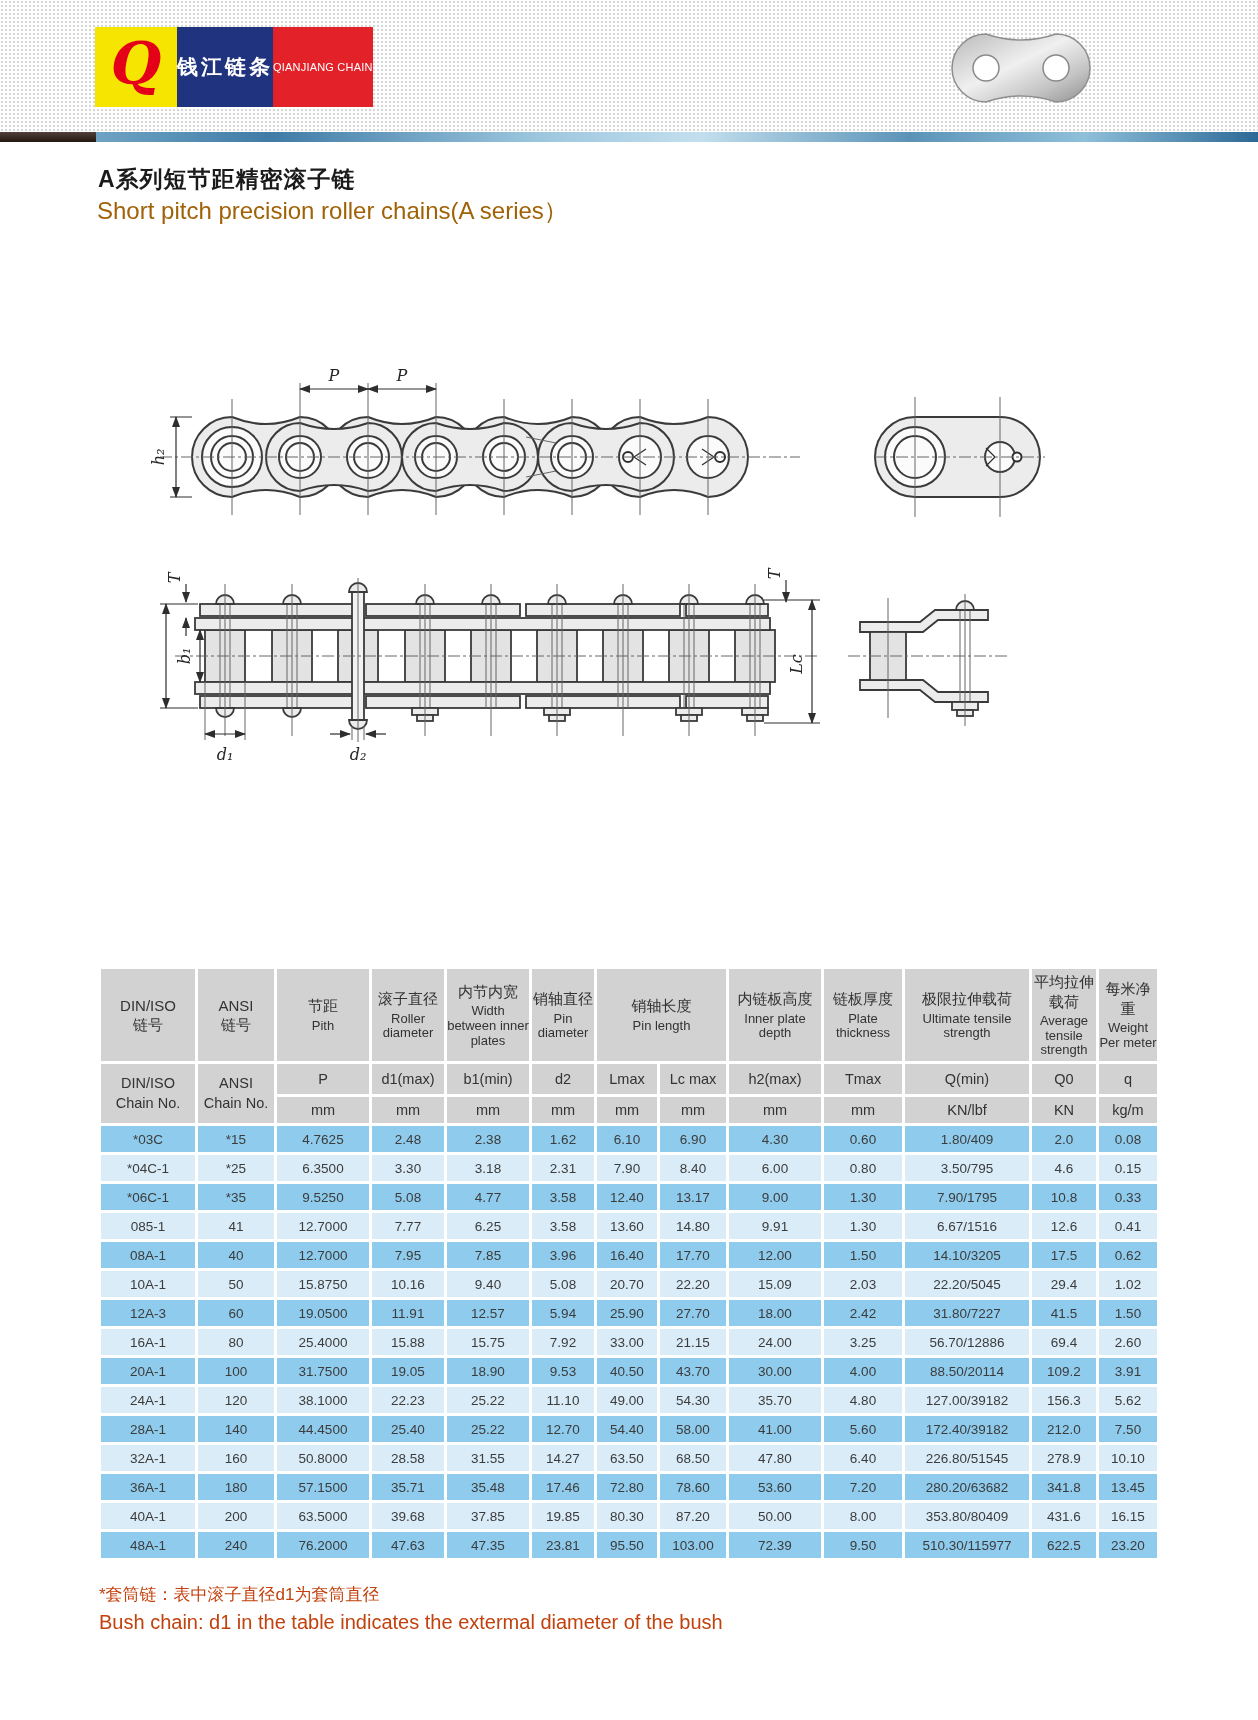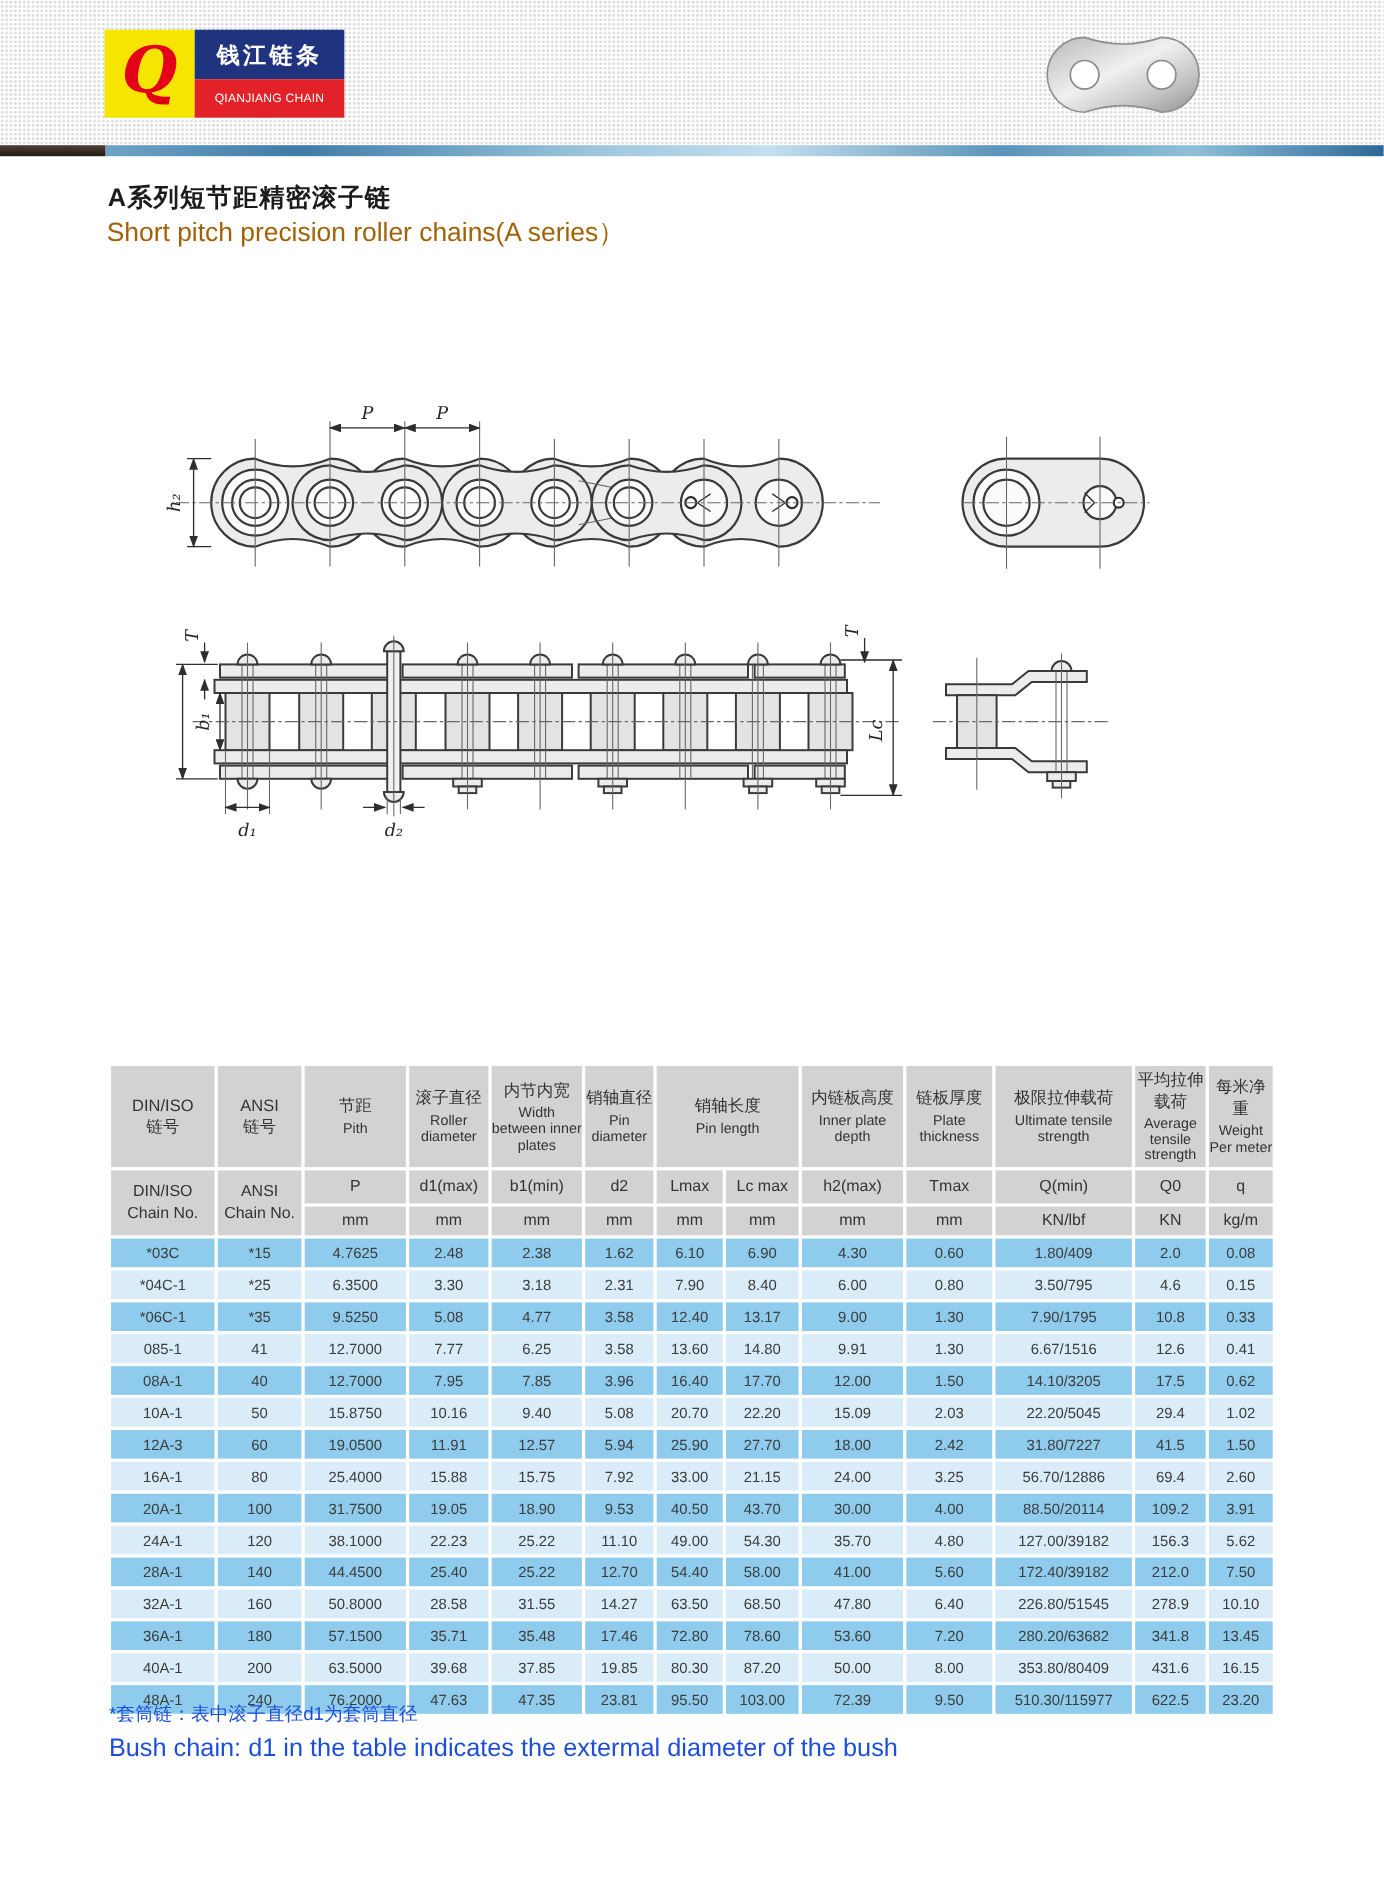--- a/index.html
+++ b/index.html
@@ -8,21 +8,21 @@
   .page{position:absolute;inset:0}
 
   
   .halftone{position:absolute;left:0;top:0;width:1258px;height:132px;
     background-color:#fdfdfd;
     background-image:radial-gradient(#d6d6d6 1px,transparent 1.2px);
     background-size:4px 4px}
   .logo{position:absolute;left:95px;top:27px;display:flex;height:80px}
   .logo-q{width:82px;background:#f6e500;display:flex;align-items:center;justify-content:center}
   .logo-q span{font-family:"DejaVu Serif",serif;font-style:italic;font-weight:bold;font-size:58px;color:#e50019;transform:translateY(-3px)}
-  .logo-right{width:136px;display:flex;flex-direction:column}
+  .logo-right{width:136px;display:flex;}
   .logo-cn{flex:1.3;background:#20337e;color:#fff;font-size:21px;font-weight:bold;letter-spacing:3px;display:flex;align-items:center;justify-content:center;white-space:nowrap}
   .logo-en{flex:1;background:#e32129;color:#fff;font-size:11px;display:flex;align-items:center;justify-content:center;letter-spacing:.2px;white-space:nowrap}
   .plate-art{position:absolute;left:933px;top:28px}
 
   .decor-bar{position:absolute;left:0;top:132px;width:1258px;height:10px;display:flex}
   .decor-left{width:96px;background:linear-gradient(#50413a,#22180f)}
   .decor-right{flex:1;background:linear-gradient(90deg,#6fa3c4,#3f7ba6 15%,#9cc6de 38%,#c3dfee 52%,#5b93b8 70%,#8fc0da 85%,#2c6896 100%)}
 
   .title-cn{position:absolute;left:98px;top:164px;font-size:23px;font-weight:600;color:#1b1b1b;letter-spacing:1px}
   .title-en{position:absolute;left:97px;top:195px;font-size:24px;font-weight:400;color:#a16207}
@@ -46,23 +46,23 @@
   .spec-table th.gr{height:92px}
   .spec-table th.sym{height:30px;font-size:14.5px}
   .spec-table th.unit{height:26px;font-size:14.5px}
   .spec-table .cn{font-size:15px;line-height:1.3}
   .spec-table .en{font-size:13px;line-height:1.12;margin-top:3px}
   .spec-table .sub{font-size:14.5px;line-height:1.35}
   .spec-table tbody td{font-size:13.5px;color:#3c3c3c;height:26px;padding:0}
   .spec-table tr.dark td{background:#8ecbec}
   .spec-table tr.light td{background:#d9ecf8}
 
-  .notes{position:absolute;left:99px;top:1547px;color:#1d4ed8}
+  .notes{position:absolute;left:99px;top:1583px;color:#c2410c}
   .note-cn{font-size:17px;margin-bottom:5px}
-  .note-en{font-size:23px}
+  .note-en{font-size:20px}
 </style>
 </head>
 <body>
 
 <div class="page">
 
   <header class="halftone">
     <div class="logo">
       <div class="logo-q">
         <span>Q</span>

